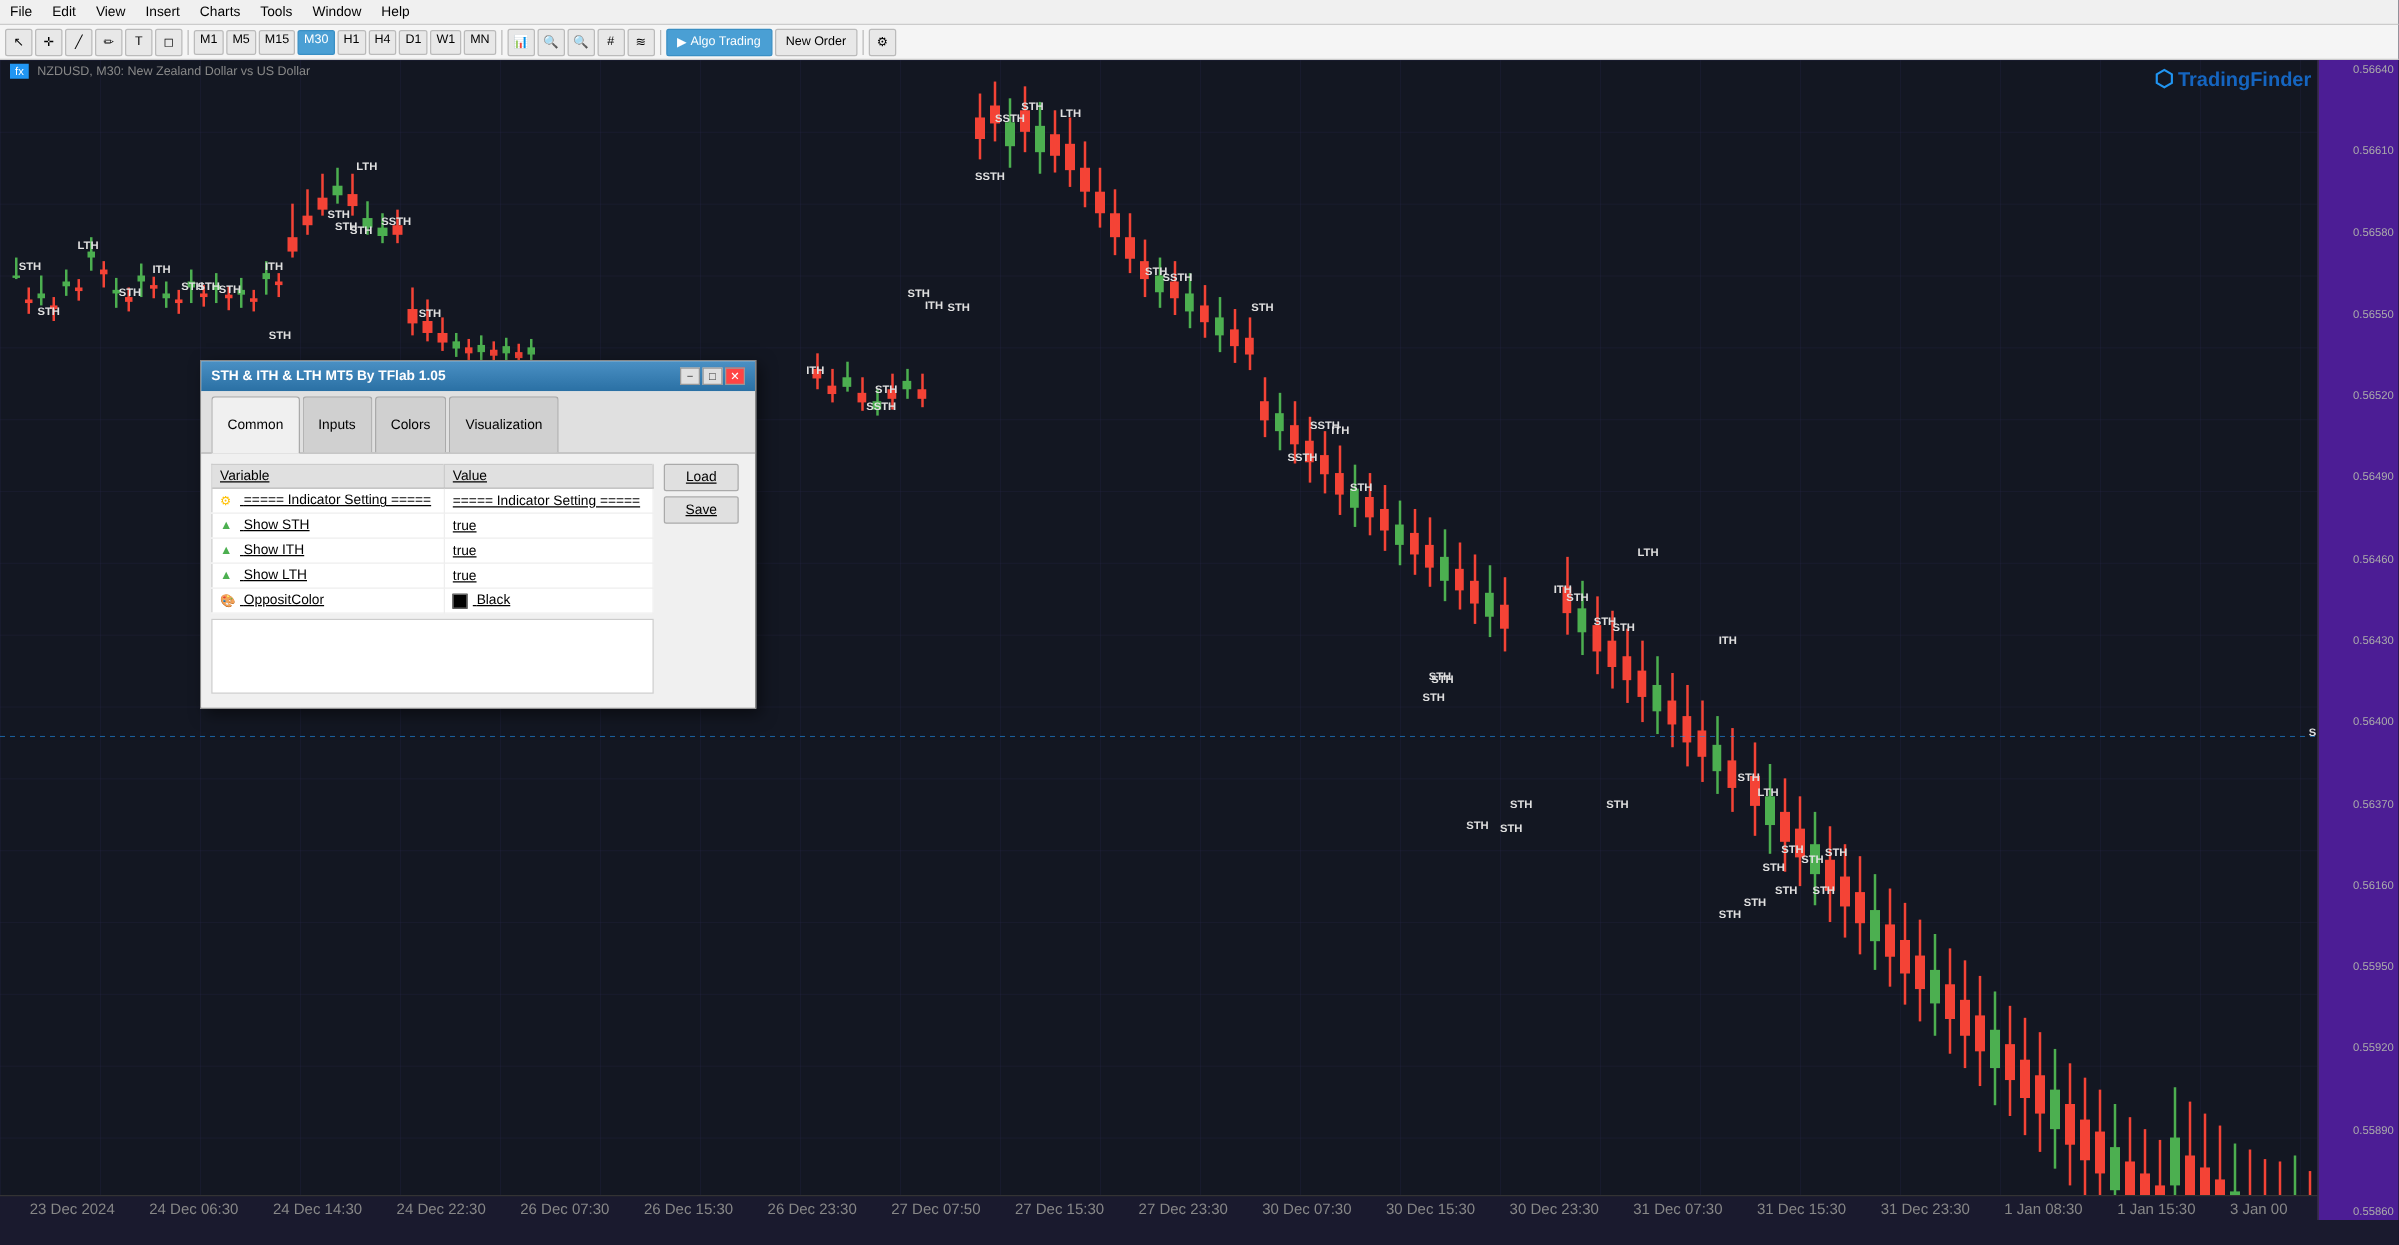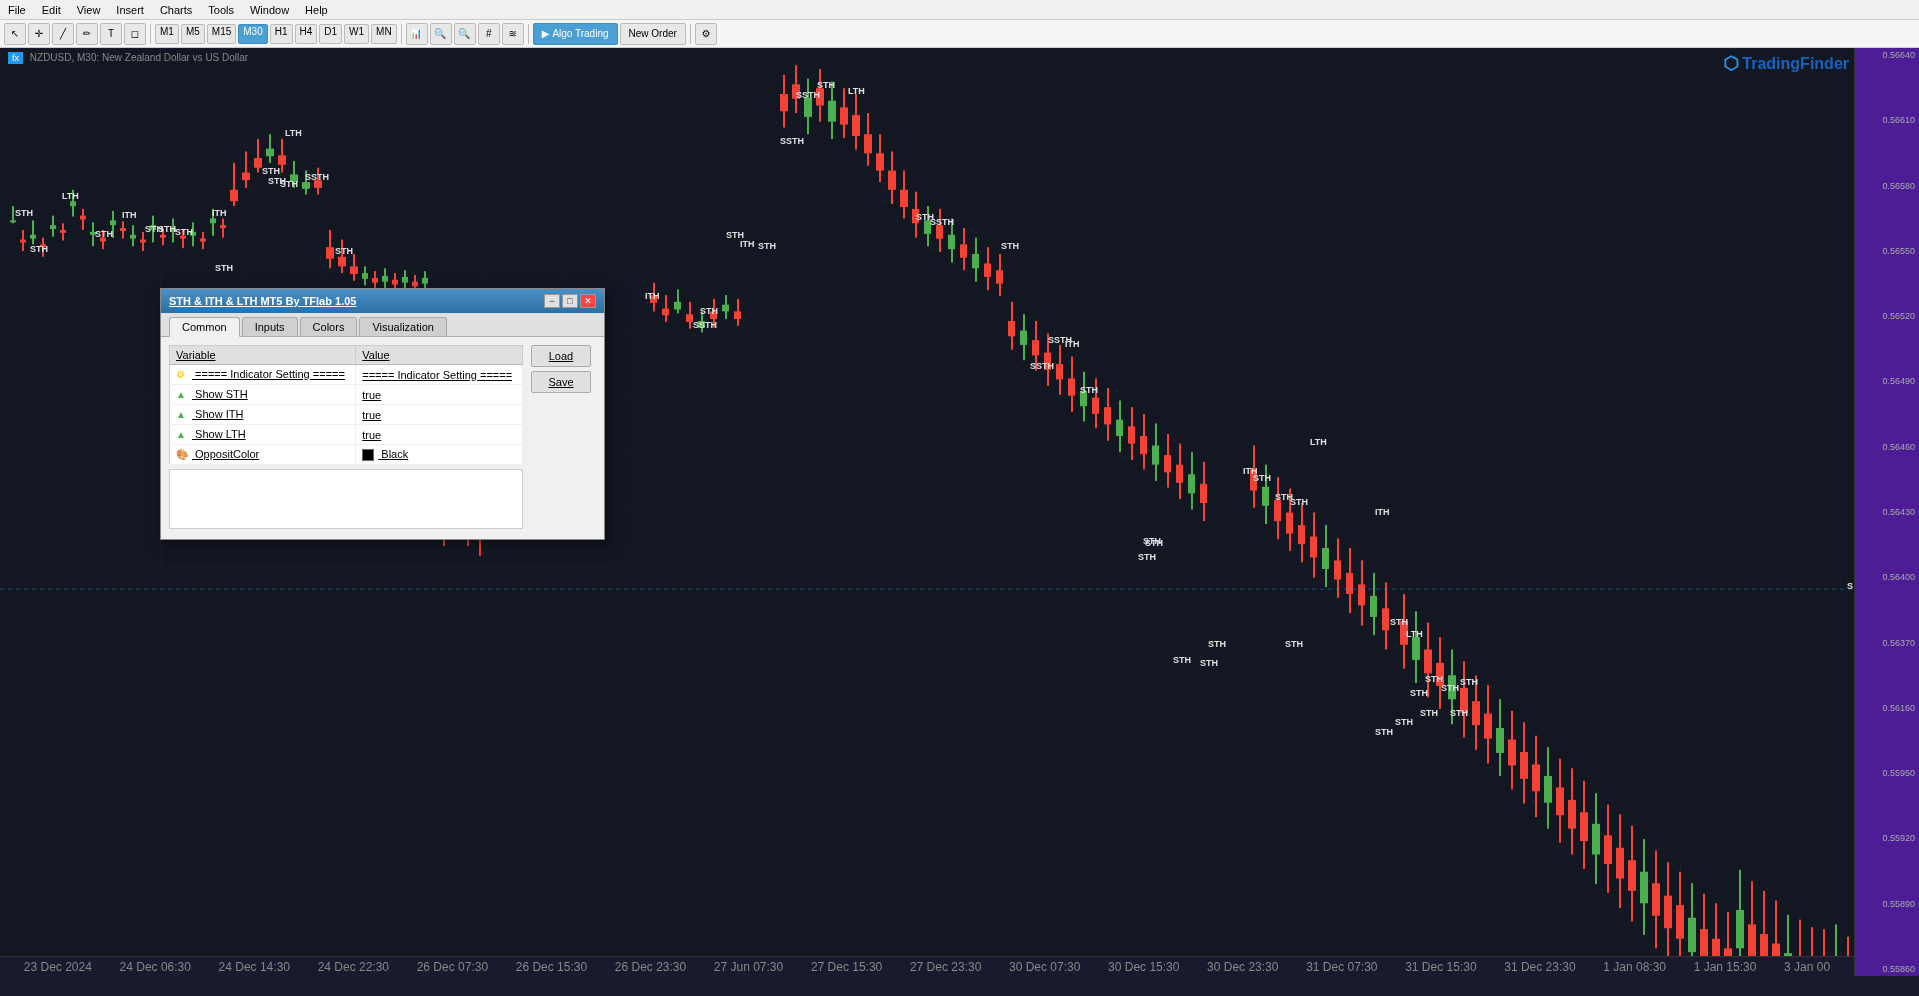--- a/index.html
+++ b/index.html
@@ -187,21 +187,20 @@
       color: white;
       padding: 4px 8px;
       display: flex;
       align-items: center;
       justify-content: space-between;
       height: 24px;
     }
     .dialog-title {
       font-size: 11px;
       font-weight: bold;
-      text-decoration: underline;
     }
     .dialog-controls {
       display: flex;
       gap: 2px;
     }
     .dialog-ctrl-btn {
       width: 16px;
       height: 14px;
       background: #e0e0e0;
       border: 1px solid #999;
@@ -216,21 +215,21 @@
 
     
     .dialog-tabs {
       background: #e0e0e0;
       display: flex;
       border-bottom: 1px solid #aaa;
       padding: 4px 8px 0;
       gap: 2px;
     }
     .dialog-tab {
-      padding: 3px 12px;
+      padding: 16px 12px;
       font-size: 11px;
       cursor: pointer;
       border: 1px solid #aaa;
       border-bottom: none;
       background: #d0d0d0;
       border-radius: 3px 3px 0 0;
     }
     .dialog-tab.active {
       background: #f0f0f0;
       border-bottom: 1px solid #f0f0f0;
@@ -779,21 +778,21 @@
   </div>
 
   <div class="time-axis">
     <span class="time-label">23 Dec 2024</span>
     <span class="time-label">24 Dec 06:30</span>
     <span class="time-label">24 Dec 14:30</span>
     <span class="time-label">24 Dec 22:30</span>
     <span class="time-label">26 Dec 07:30</span>
     <span class="time-label">26 Dec 15:30</span>
     <span class="time-label">26 Dec 23:30</span>
-    <span class="time-label">27 Jun 07:30</span>
+    <span class="time-label">27 Dec 07:50</span>
     <span class="time-label">27 Dec 15:30</span>
     <span class="time-label">27 Dec 23:30</span>
     <span class="time-label">30 Dec 07:30</span>
     <span class="time-label">30 Dec 15:30</span>
     <span class="time-label">30 Dec 23:30</span>
     <span class="time-label">31 Dec 07:30</span>
     <span class="time-label">31 Dec 15:30</span>
     <span class="time-label">31 Dec 23:30</span>
     <span class="time-label">1 Jan 08:30</span>
     <span class="time-label">1 Jan 15:30</span>

